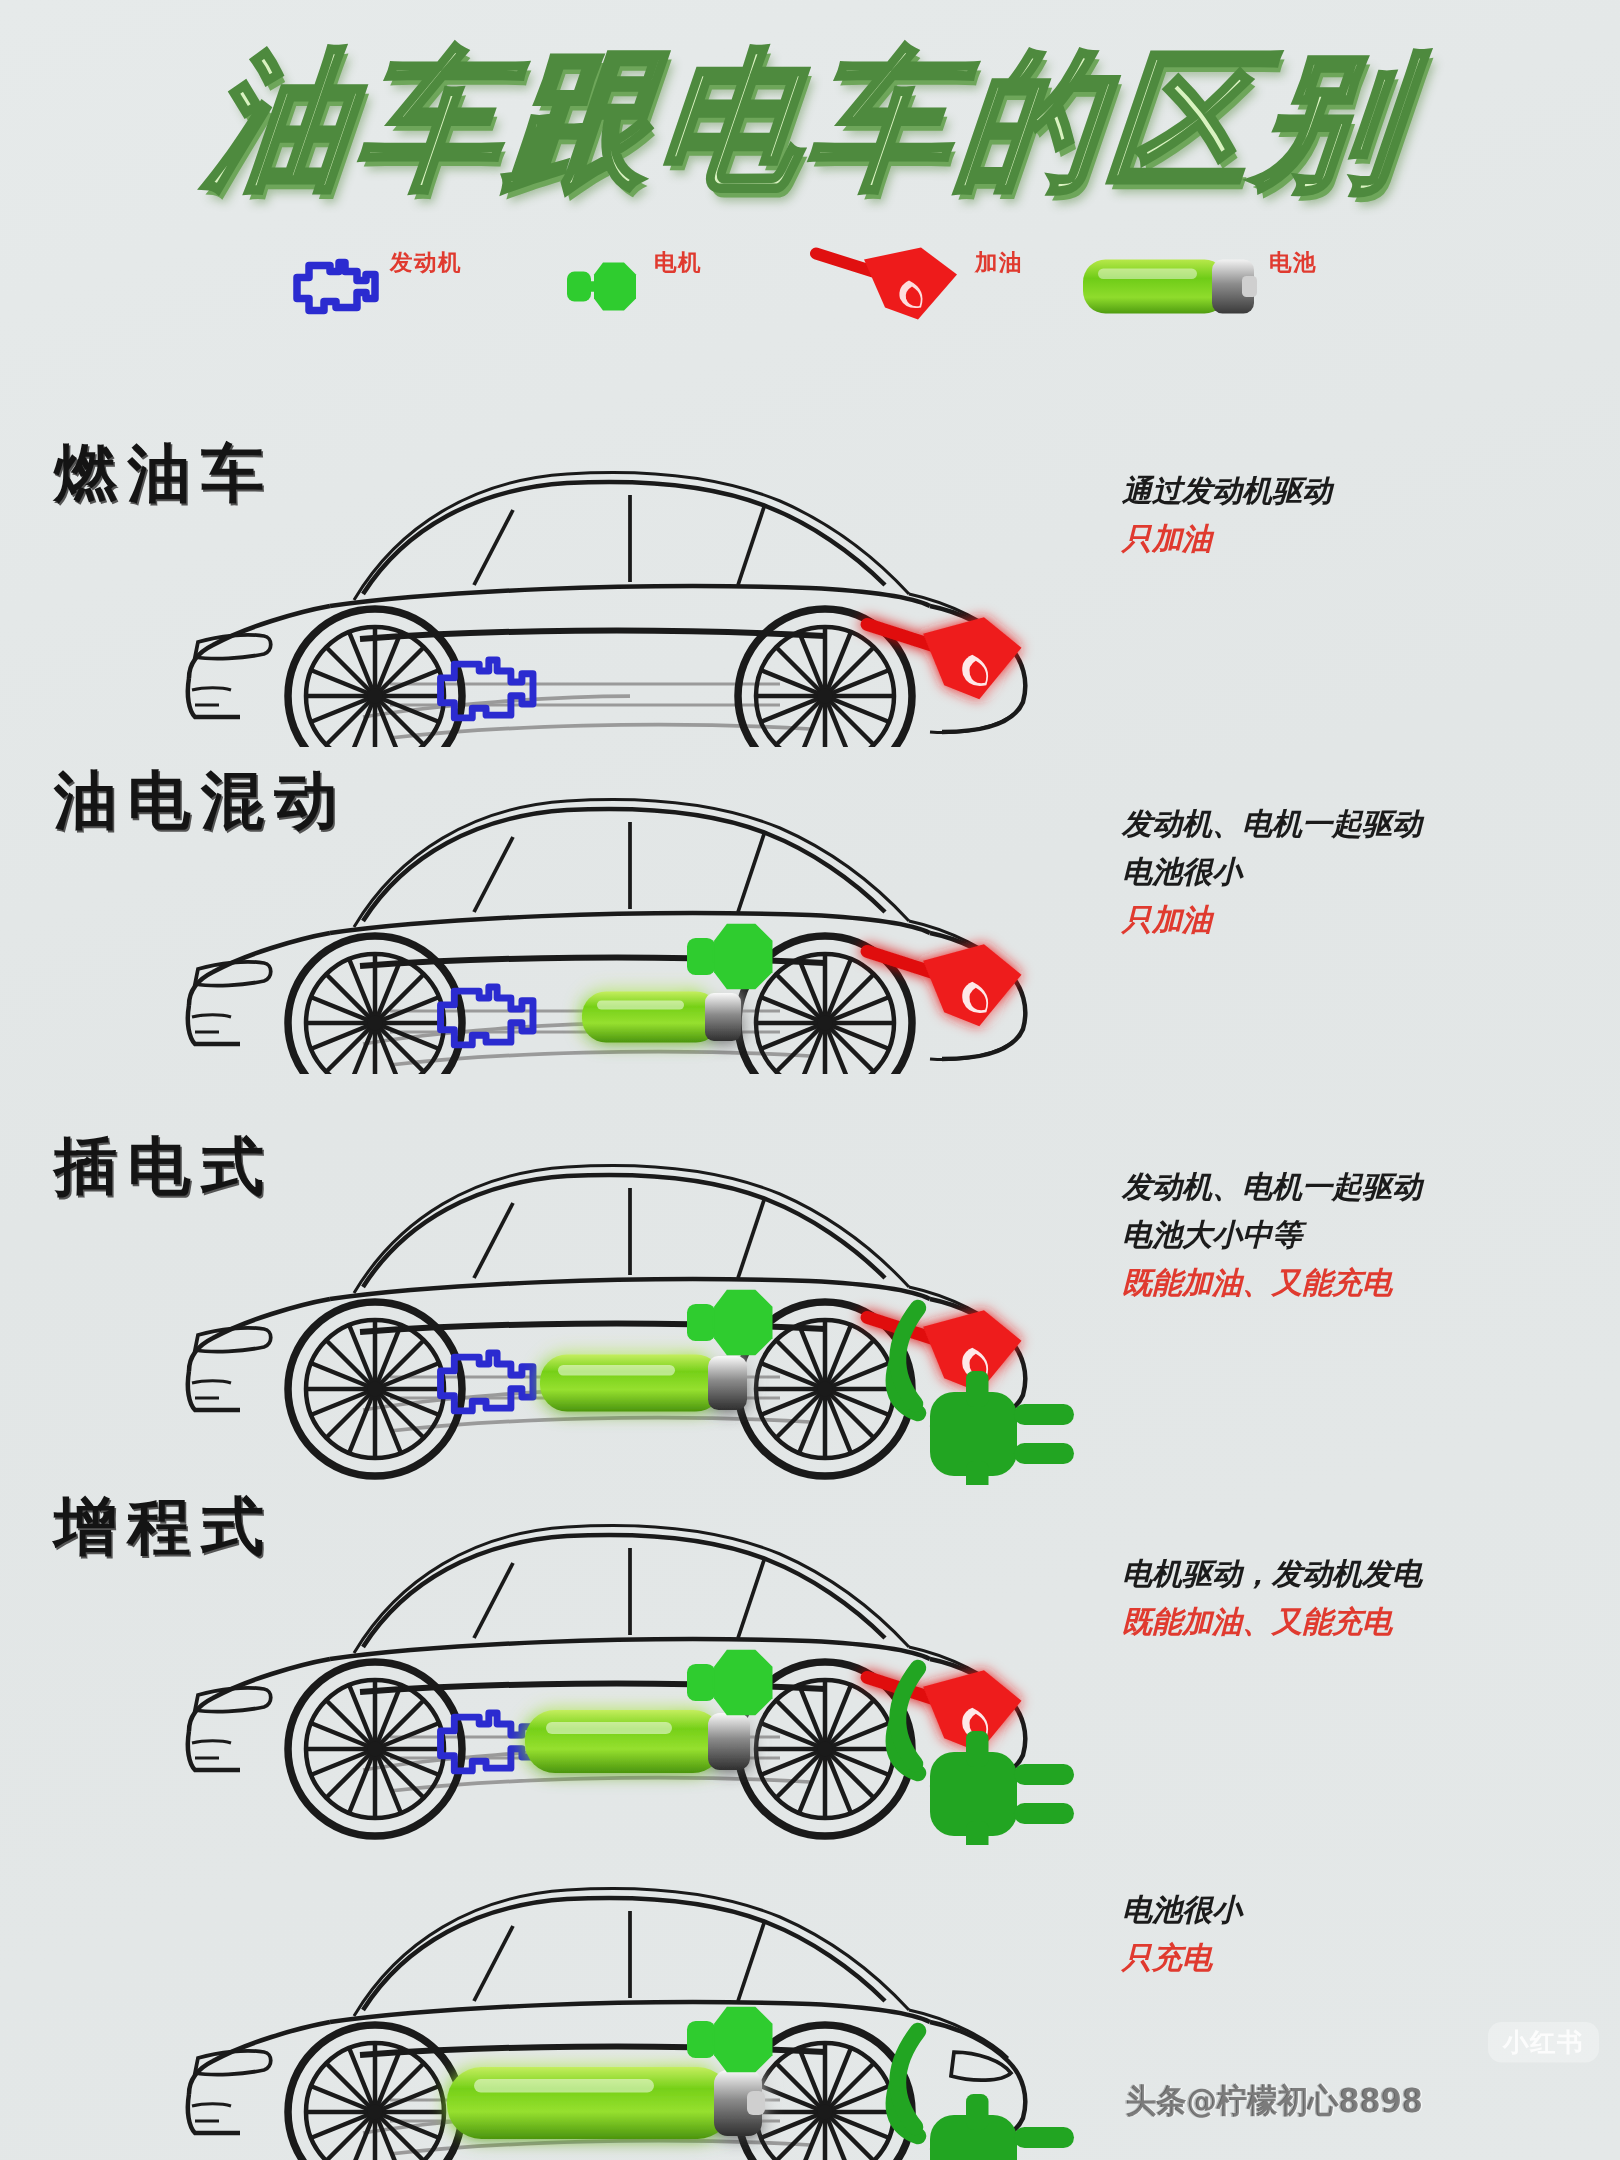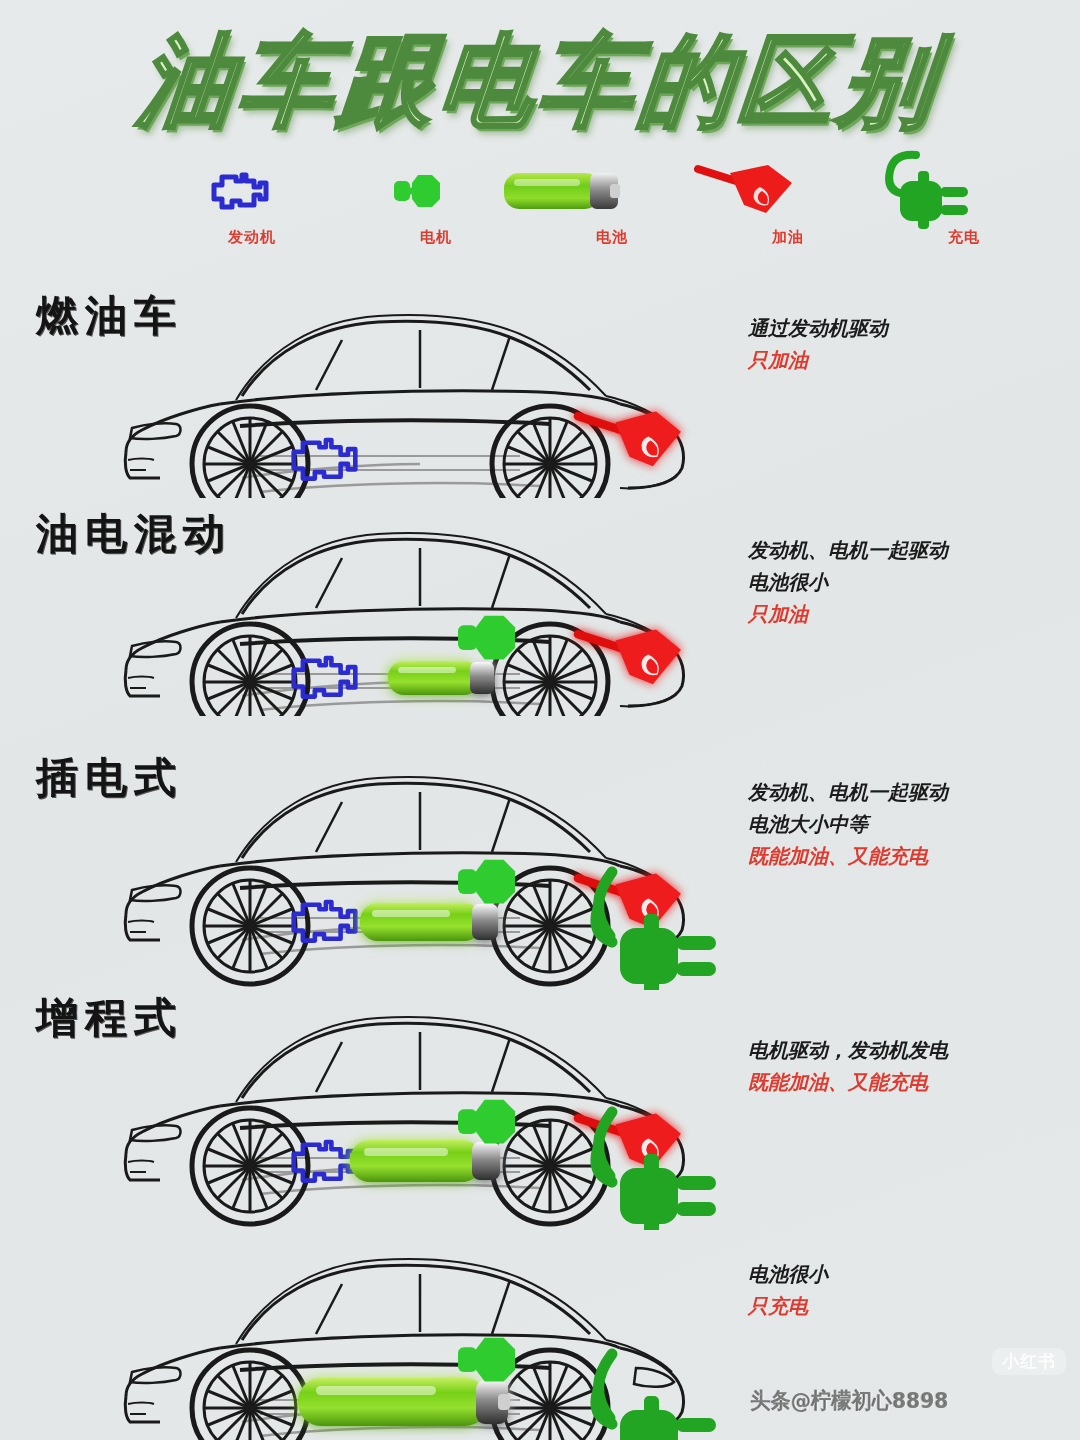--- a/index.html
+++ b/index.html
@@ -36,21 +36,21 @@
   }
 
   
   .legend {
     position: absolute; top: 160px; left: 0; width: 1080px;
     display: flex; justify-content: center; align-items: flex-end;
     gap: 0px;
   }
   .legend-item {
     width: 176px;
-    display: flex; flex-direction: column; align-items: flex-end;
+    display: flex; align-items: flex-start;
   }
   .legend-icon { height: 62px; display:flex; align-items:center; justify-content:center; }
   .legend-label {
     margin-top: 6px;
     font-size: 15px; font-weight: 700; color: #e03a2f;
     letter-spacing: 1px;
     font-family: "DejaVu Sans", sans-serif;
   }
 
   
@@ -116,20 +116,32 @@
 
     <div class="legend-item">
       <div class="legend-icon">
         <svg width="72" height="56" viewBox="0 0 72 56">
           <rect x="14" y="18" width="16" height="20" rx="5" fill="#2fcc2f"></rect>
           <path d="M30 28 L38 28" stroke="#2fcc2f" stroke-width="7"></path>
           <path d="M38 12 h14 l8 8 v16 l-8 8 h-14 l-6 -8 v-16 z" fill="#2fcc2f"></path>
         </svg>
       </div>
       <div class="legend-label">电机</div>
+    </div>
+
+    <div class="legend-item">
+      <div class="legend-icon">
+        <svg width="110" height="60" viewBox="0 0 110 60">
+          <path d="M4 8 L42 20" stroke="#e01010" stroke-width="8" stroke-linecap="round"></path>
+          <path d="M36 12 L74 4 L98 22 L72 52 L50 44 Z" fill="#ee1b1b"></path>
+          <path d="M66 26 q12 6 8 18 q-10 2 -14 -6 q-2 -8 6 -12 z" fill="#ffffff" opacity=".85"></path>
+          <path d="M68 30 q8 5 5 13 q-7 1 -9 -5 q-1 -5 4 -8 z" fill="#ee1b1b"></path>
+        </svg>
+      </div>
+      <div class="legend-label">加油</div>
     </div>
 
     <div class="legend-item">
       <div class="legend-icon">
         <svg width="130" height="52" viewBox="0 0 130 52">
           <defs>
             <linearGradient id="lgbat" x1="0" y1="0" x2="0" y2="1">
               <stop offset="0%" stop-color="#b7e84a"></stop>
               <stop offset="35%" stop-color="#6fcc17"></stop>
               <stop offset="70%" stop-color="#8fdc2c"></stop>
@@ -143,45 +155,20 @@
           </defs>
           <rect x="6" y="8" width="96" height="36" rx="15" fill="url(#lgbat)"></rect>
           <rect x="92" y="8" width="28" height="36" rx="7" fill="url(#lgcap)"></rect>
           <rect x="112" y="19" width="10" height="14" rx="3" fill="#cfcfcf"></rect>
           <rect x="16" y="14" width="66" height="7" rx="3.5" fill="#ffffff" opacity=".45"></rect>
         </svg>
       </div>
       <div class="legend-label">电池</div>
     </div>
 
-    <div class="legend-item">
-      <div class="legend-icon">
-        <svg width="110" height="60" viewBox="0 0 110 60">
-          <path d="M4 8 L42 20" stroke="#e01010" stroke-width="8" stroke-linecap="round"></path>
-          <path d="M36 12 L74 4 L98 22 L72 52 L50 44 Z" fill="#ee1b1b"></path>
-          <path d="M66 26 q12 6 8 18 q-10 2 -14 -6 q-2 -8 6 -12 z" fill="#ffffff" opacity=".85"></path>
-          <path d="M68 30 q8 5 5 13 q-7 1 -9 -5 q-1 -5 4 -8 z" fill="#ee1b1b"></path>
-        </svg>
-      </div>
-      <div class="legend-label">加油</div>
-    </div>
-
-    <div class="legend-item">
-      <div class="legend-icon">
-        <svg width="110" height="84" viewBox="0 0 110 84">
-          <path d="M46 6 q-22 -2 -26 16 q-4 18 10 22" fill="none" stroke="#22a522" stroke-width="8" stroke-linecap="round"></path>
-          <rect x="30" y="32" width="42" height="40" rx="12" fill="#22a522"></rect>
-          <rect x="48" y="22" width="11" height="18" rx="4" fill="#22a522"></rect>
-          <rect x="48" y="62" width="11" height="18" rx="4" fill="#22a522"></rect>
-          <rect x="70" y="38" width="28" height="10" rx="5" fill="#22a522"></rect>
-          <rect x="70" y="56" width="28" height="10" rx="5" fill="#22a522"></rect>
-        </svg>
-      </div>
-      <div class="legend-label">充电</div>
-    </div>
   </div>
 
   <svg width="0" height="0" style="position:absolute" aria-hidden="true">
     <defs>
       <g id="carBody">
 
         <path d="M122 118 C150 74 198 48 258 44 C318 41 360 47 392 60 C420 71 448 90 470 112" fill="none" stroke="#1a1a1a" stroke-width="3"></path>
         <path d="M116 122 C146 72 196 42 258 38 C322 34 366 42 400 56 C432 70 462 92 486 118" fill="none" stroke="#1a1a1a" stroke-width="2"></path>
 
         <path d="M196 112 L222 62" fill="none" stroke="#1a1a1a" stroke-width="2.5"></path>

